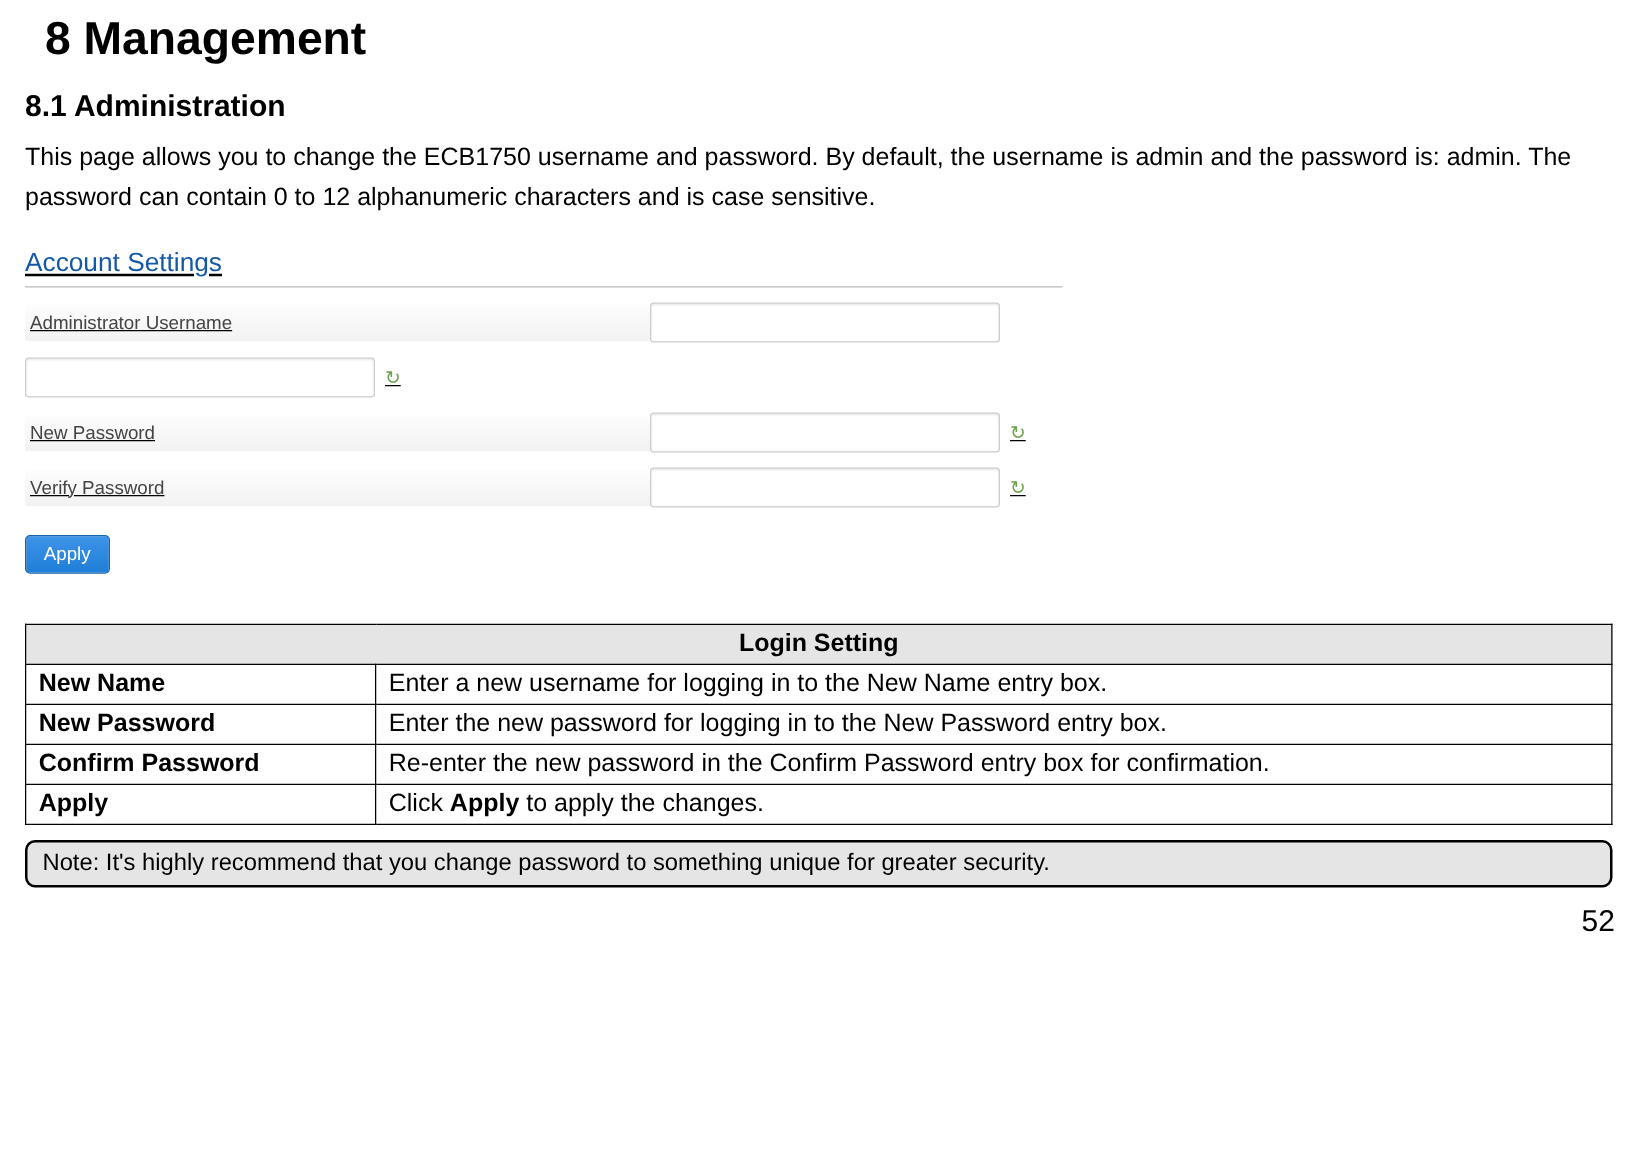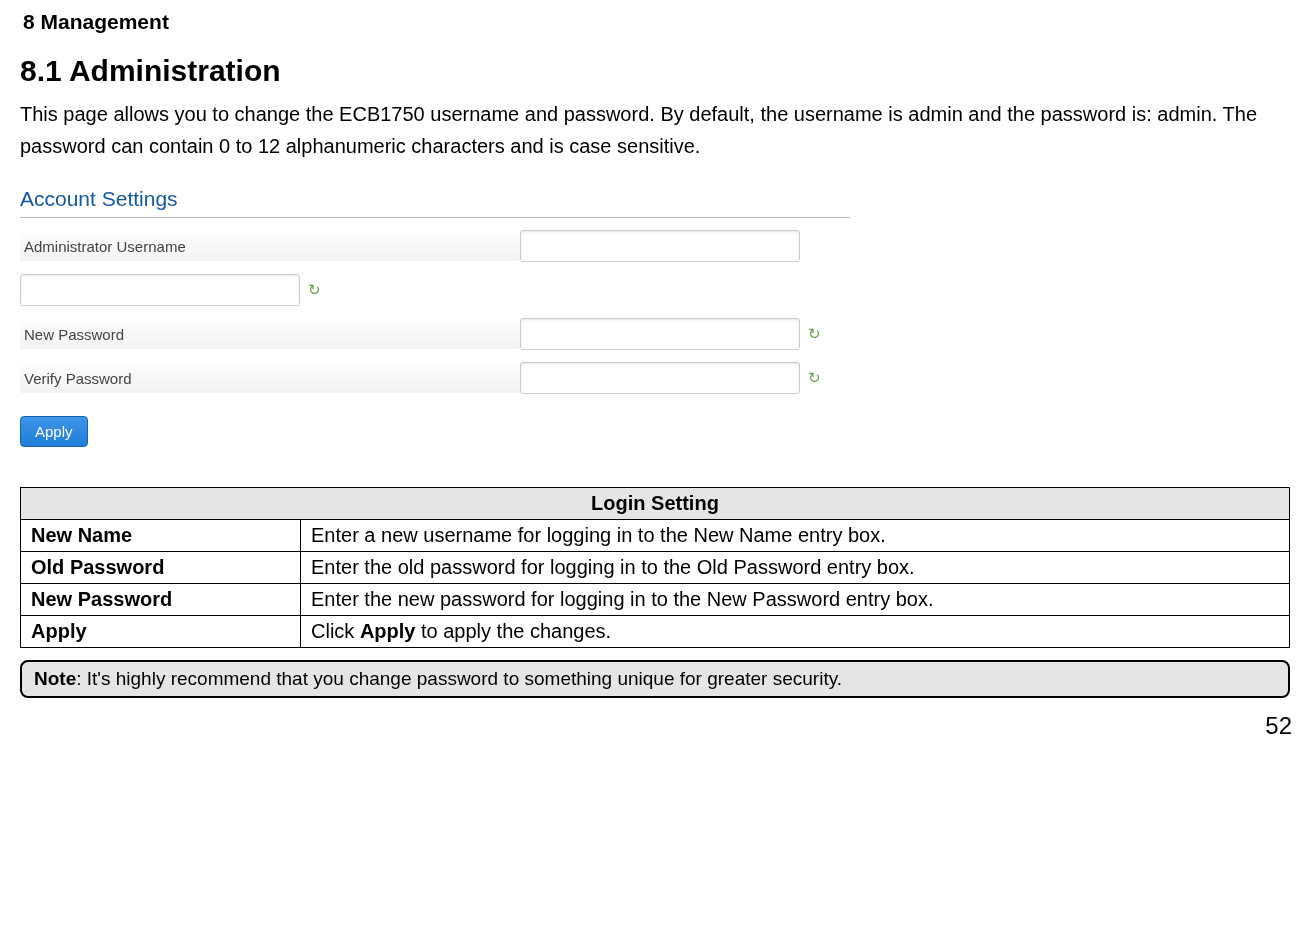--- a/index.html
+++ b/index.html
@@ -5,38 +5,39 @@
     * { box-sizing: border-box; }
     body {
       margin: 0;
       font-family: "Segoe UI", Tahoma, Geneva, sans-serif;
       font-size: 20px;
       color: #000;
       padding: 10px 20px 20px 20px;
       background: #fff;
     }
     .h1 {
-      font-size: 21px;
+      font-size: 37px;
       font-weight: 700;
-      margin: 0 0 20px 3px;
+      margin: 0 0 20px 16px;
     }
     .h2 {
-      font-size: 30px;
+      font-size: 24px;
       font-weight: 700;
       margin: 0 0 10px 0;
     }
     .para {
       line-height: 1.6;
       margin: 0 0 25px 0;
     }
 
     
     .form-wrap {
       margin: 0 0 40px 0;
       width: 830px;
+      text-decoration: underline;
     }
     .form-title {
       font-size: 21px;
       color: #1559a5;
       margin: 0 0 6px 0;
     }
     .hr {
       border: none;
       border-top: 1px solid #bbb;
       margin: 0 0 12px 0;
@@ -108,21 +109,21 @@
 
     
     .note-box {
       width: 1270px;
       border: 2.5px solid #000;
       border-radius: 8px;
       background: #e5e5e5;
       padding: 6px 12px;
       font-size: 19px;
     }
-    .note-box b { font-weight: 700; }
+    .note-box b { font-weight: 400; }
 
     .page-number {
       text-align: right;
       font-size: 24px;
       padding-right: 4px;
       margin-top: 14px;
     }
   </style>
 </head>
 <body>
@@ -164,26 +165,26 @@
 <table class="def-table">
   <tbody>
       <tr>
     <th class="section-header" colspan="2">Login Setting</th>
   </tr>
   <tr>
     <td class="col-label">New Name</td>
     <td>Enter a new username for logging in to the New Name entry box.</td>
   </tr>
   <tr>
-    <td class="col-label">Old Password</td>
-    <td>Enter the old password for logging in to the Old Password entry box.</td>
+    <td class="col-label">New Password</td>
+    <td>Enter the new password for logging in to the New Password entry box.</td>
   </tr>
   <tr>
-    <td class="col-label">New Password</td>
-    <td>Enter the new password for logging in to the New Password entry box.</td>
+    <td class="col-label">Confirm Password</td>
+    <td>Re-enter the new password in the Confirm Password entry box for confirmation.</td>
   </tr>
   <tr>
     <td class="col-label">Apply</td>
     <td class="rich"><span>Click </span><b>Apply</b><span> to apply the changes.</span></td>
   </tr>
 </tbody>
   </table>
 
 <div class="note-box">
   <b>Note</b><span>: It's highly recommend that you change password to something unique for greater security.</span>

